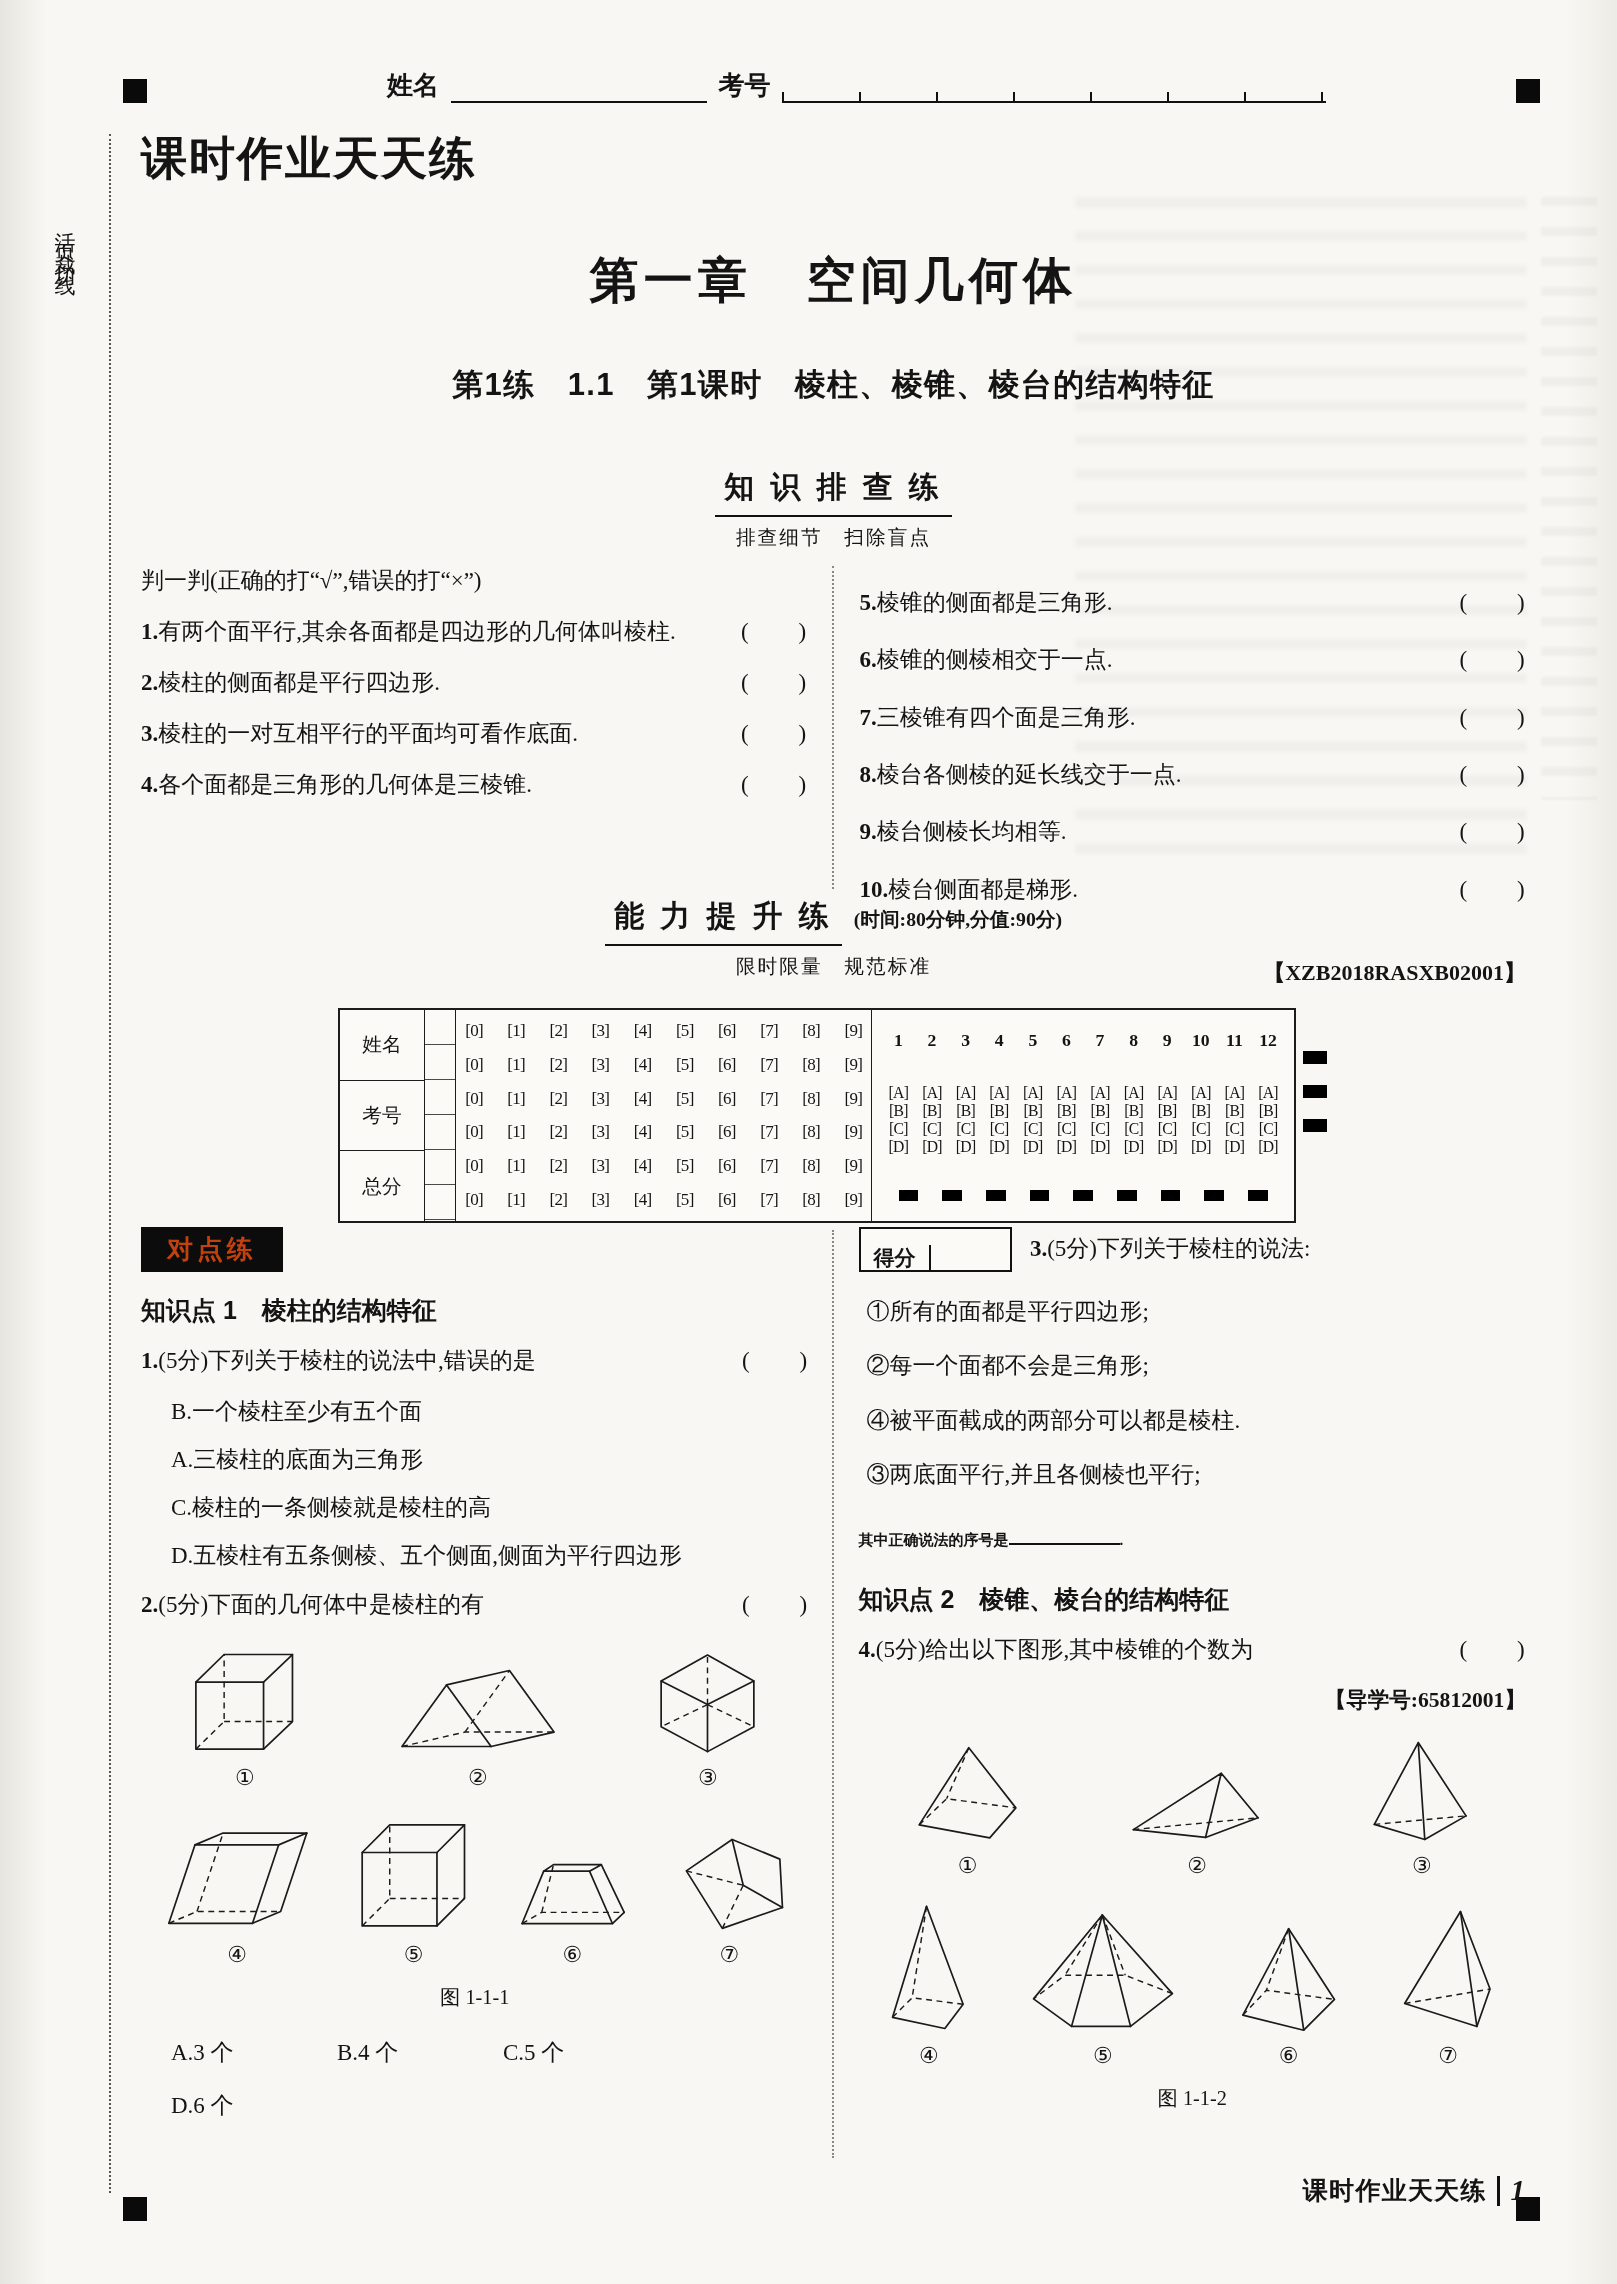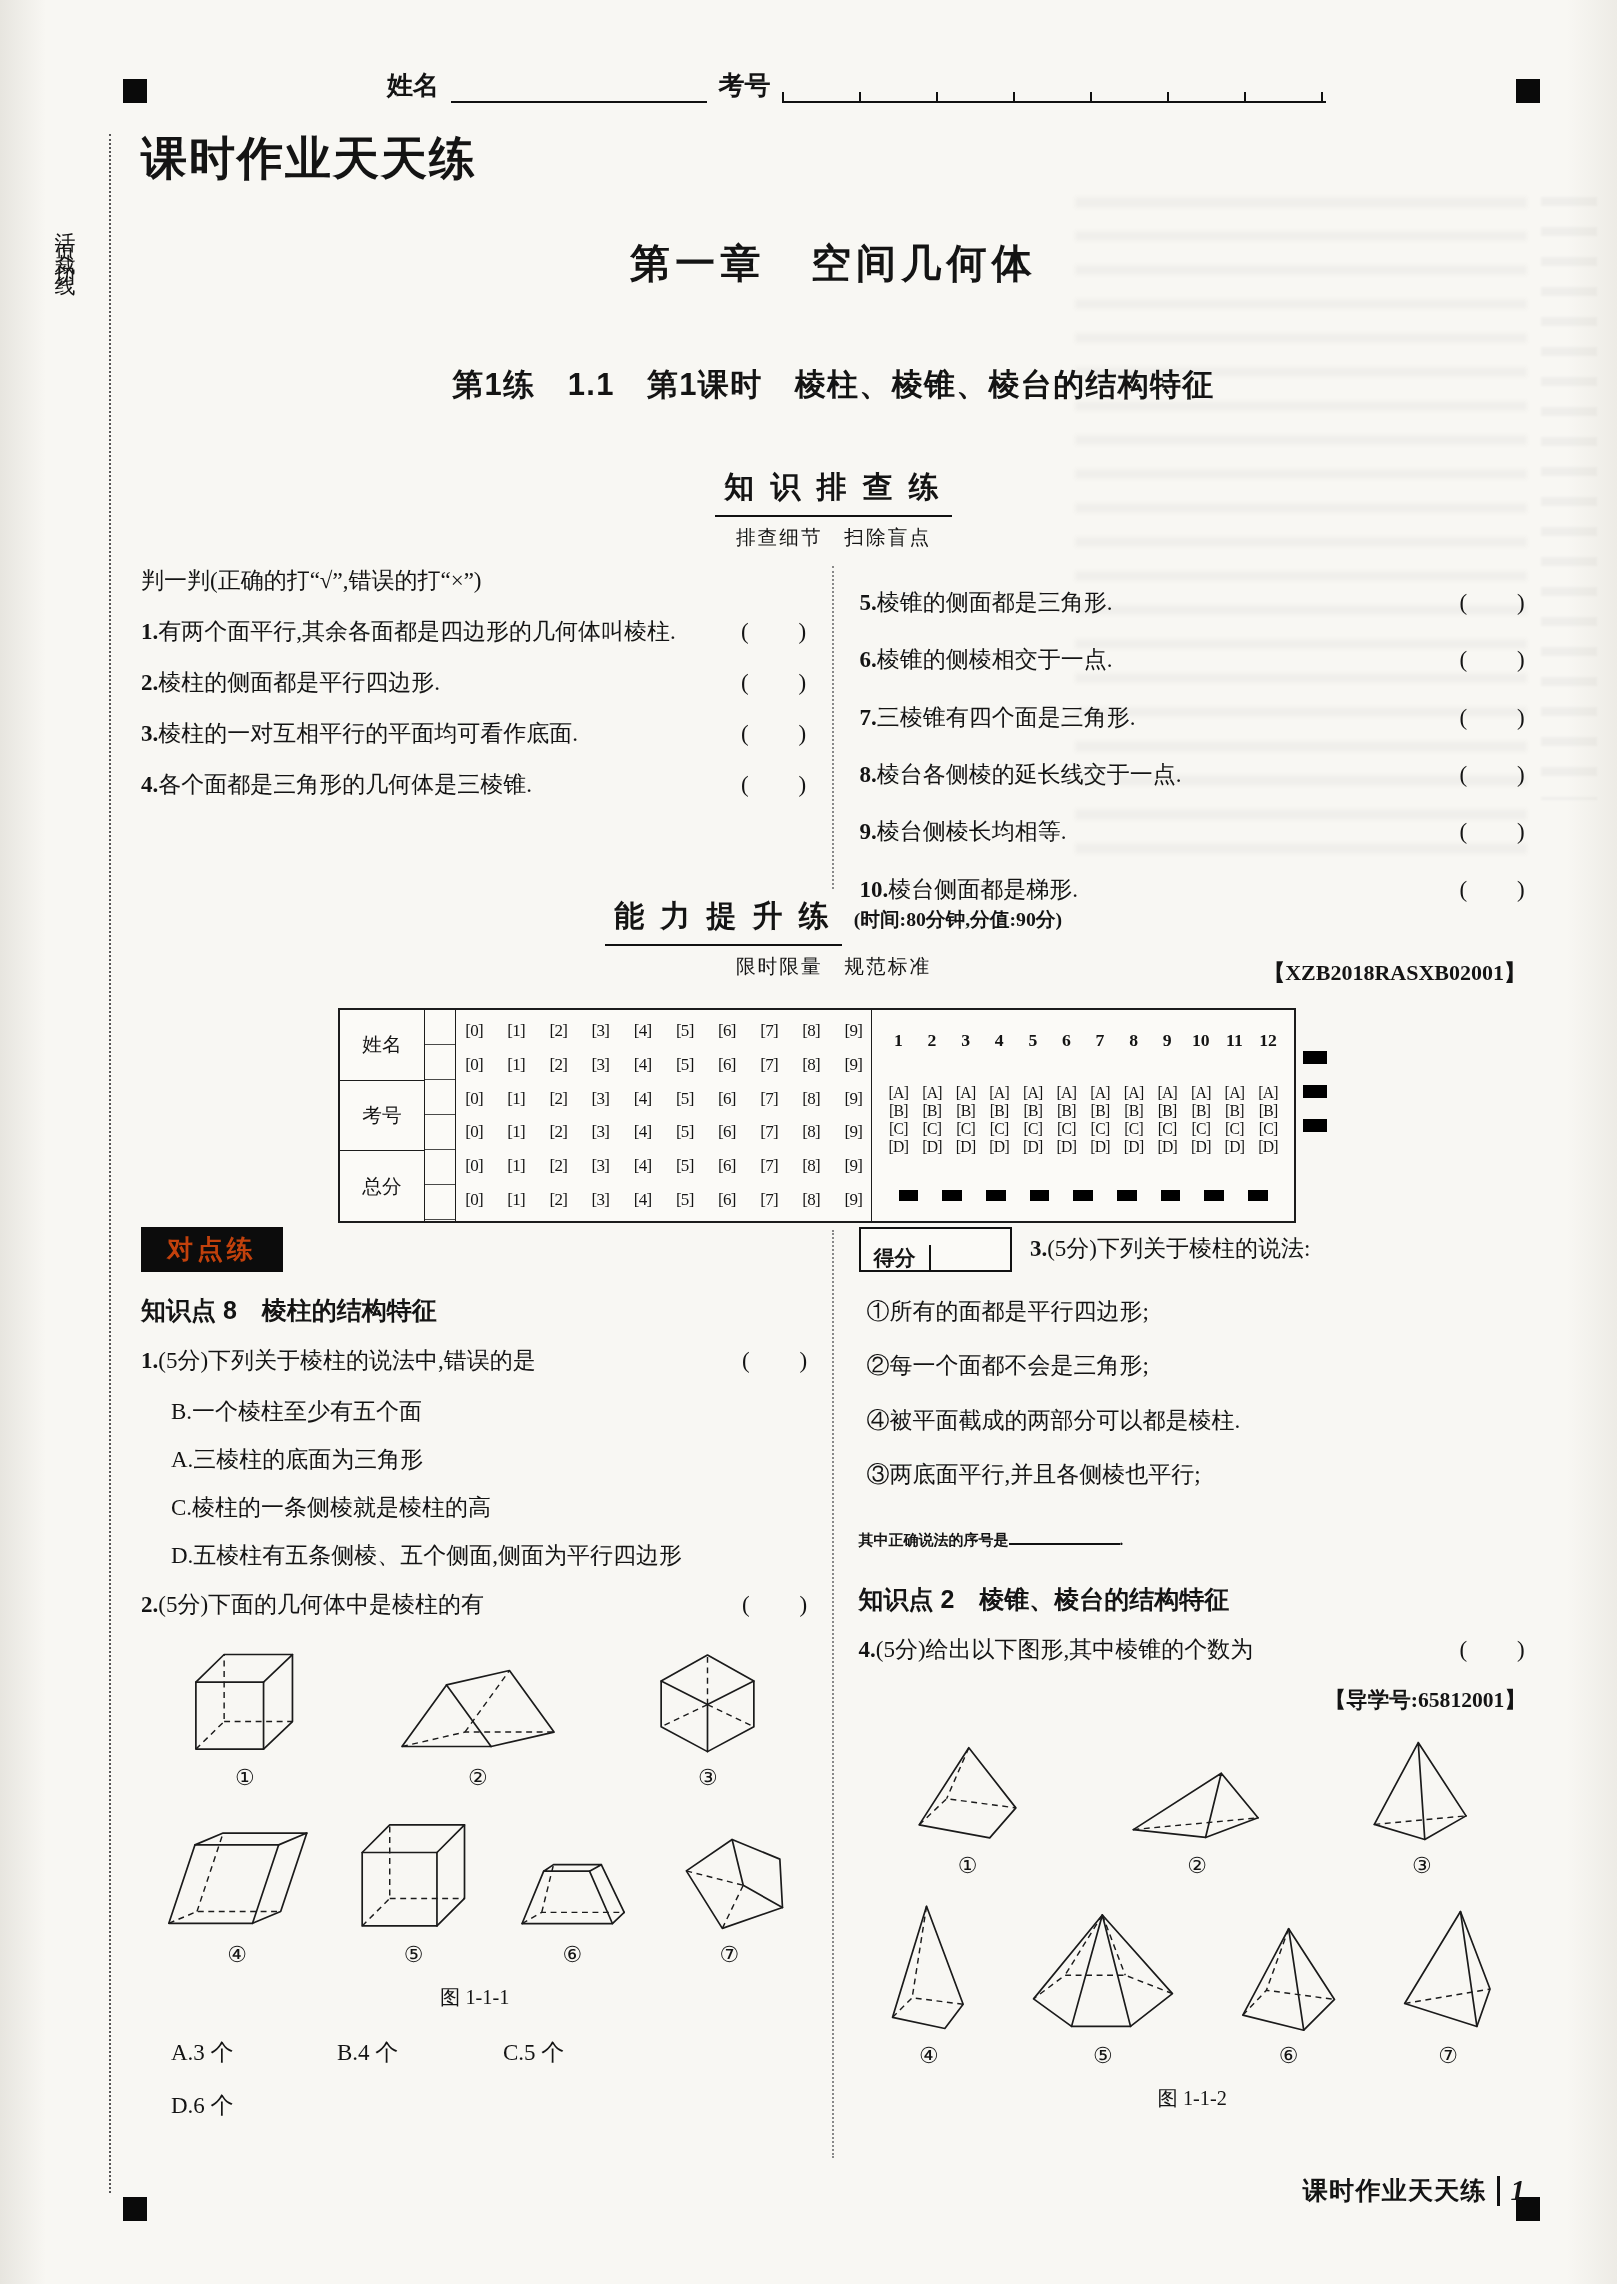--- a/index.html
+++ b/index.html
@@ -19,21 +19,21 @@
 
   
   .cutline{position:absolute;left:109px;top:134px;height:2059px;border-left:2px dotted #555;}
   .side-text{position:absolute;left:51px;top:216px;writing-mode:vertical-rl;font-size:21px;
              letter-spacing:10.5px;font-family:"Liberation Sans",sans-serif;}
 
   .brand{position:absolute;left:141px;top:128px;font-size:46px;font-weight:900;letter-spacing:2px;
          font-family:"Liberation Sans",sans-serif;}
 
   .abs{position:absolute;left:141px;width:1385px;}
-  .chapter{top:236px;text-align:center;font-size:40px;font-weight:bold;letter-spacing:5.2px;
+  .chapter{top:248px;text-align:center;font-size:49px;font-weight:bold;letter-spacing:5.2px;
            font-family:"Liberation Sans",sans-serif;}
   .lesson{top:364px;text-align:center;font-size:31px;font-weight:bold;letter-spacing:1.3px;
           font-family:"Liberation Sans",sans-serif;}
 
   .sec-head{text-align:center;}
   .sec-head1{top:467px;} .sec-head2{top:896px;}
   .sec-title{display:inline-block;font-size:30px;font-weight:bold;letter-spacing:3.9px;
              font-family:"Liberation Sans",sans-serif;padding:0 9.2px 6.6px 9.2px;border-bottom:2px solid #111;}
   .sec-note{font-size:19.7px;font-weight:bold;margin-left:9.2px;font-family:"Liberation Serif",serif;}
   .sec-sub{margin-top:7.9px;font-size:19.7px;letter-spacing:2px;}
@@ -341,21 +341,21 @@
       <div class="rmark"></div>
         <div class="rmark"></div>
         <div class="rmark"></div>
     </div>
   </div>
 
   <div class="abs practice">
 
     <div class="pcol">
       <div class="black-box">对点练</div>
-      <div class="kp">知识点 8　棱柱的结构特征</div>
+      <div class="kp">知识点 1　棱柱的结构特征</div>
 
       <div class="stem">
         <b class="qn">1.</b><span>(5分)下列关于棱柱的说法中,错误的是</span><span class="br">(　　)</span>
       </div>
       <div id="q1opts">
           <div class="opt">B.一个棱柱至少有五个面</div>
           <div class="opt">A.三棱柱的底面为三角形</div>
           <div class="opt">C.棱柱的一条侧棱就是棱柱的高</div>
           <div class="opt">D.五棱柱有五条侧棱、五个侧面,侧面为平行四边形</div>
         </div>

